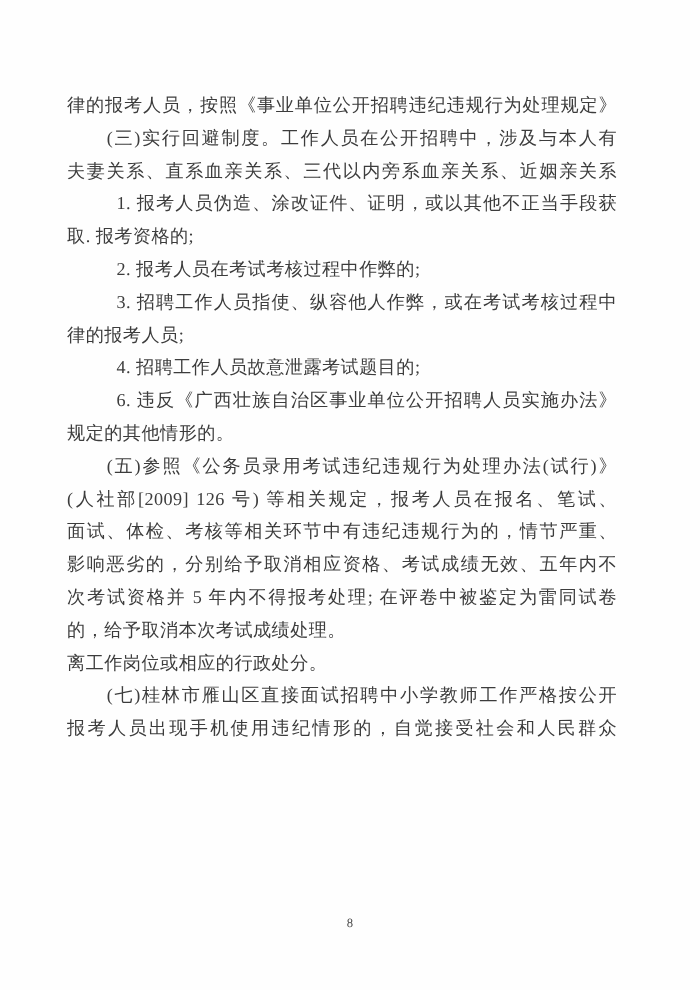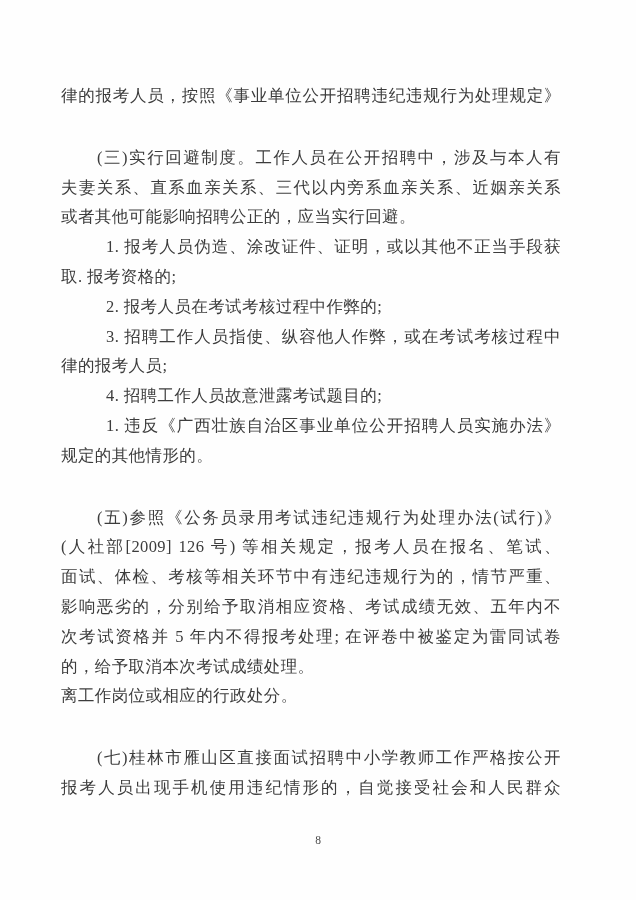--- a/index.html
+++ b/index.html
@@ -30,21 +30,21 @@
     letter-spacing: 0.4px;
     white-space: pre;
     overflow: visible;
   }
   .line.fill {
     white-space: normal;
     text-align: justify;
     -moz-text-align-last: justify;
     text-align-last: justify;
   }
-  .line.indent-section { padding-left: 36px; margin-top: 32px; }
+  .line.indent-section { padding-left: 36px; }
   .line.indent-item    { padding-left: 45px; }
   .line.fill.indent-section,
   .line.fill.indent-item {  }
   .pagenum {
     position: absolute;
     top: 832px;
     left: 0;
     width: 636px;
     text-align: center;
     font-size: 11.5px;
@@ -53,28 +53,27 @@
   }
 </style>
 </head>
 <body>
 
 <div class="page">
   <div class="content">
       <div class="line fill">律的报考人员，按照《事业单位公开招聘违纪违规行为处理规定》</div>
       <div class="line fill indent-section">(三)实行回避制度。工作人员在公开招聘中，涉及与本人有</div>
       <div class="line fill">夫妻关系、直系血亲关系、三代以内旁系血亲关系、近姻亲关系</div>
-      <div class="line">或者其他可能影响招聘公正的，应当实行回避。</div>
       <div class="line fill indent-item">1. 报考人员伪造、涂改证件、证明，或以其他不正当手段获</div>
       <div class="line">取. 报考资格的;</div>
       <div class="line indent-item">2. 报考人员在考试考核过程中作弊的;</div>
       <div class="line fill indent-item">3. 招聘工作人员指使、纵容他人作弊，或在考试考核过程中</div>
       <div class="line">律的报考人员;</div>
       <div class="line indent-item">4. 招聘工作人员故意泄露考试题目的;</div>
-      <div class="line fill indent-item">1. 违反《广西壮族自治区事业单位公开招聘人员实施办法》</div>
+      <div class="line fill indent-item">6. 违反《广西壮族自治区事业单位公开招聘人员实施办法》</div>
       <div class="line">规定的其他情形的。</div>
       <div class="line fill indent-section">(五)参照《公务员录用考试违纪违规行为处理办法(试行)》</div>
       <div class="line fill">(人社部[2009] 126 号) 等相关规定，报考人员在报名、笔试、</div>
       <div class="line fill">面试、体检、考核等相关环节中有违纪违规行为的，情节严重、</div>
       <div class="line fill">影响恶劣的，分别给予取消相应资格、考试成绩无效、五年内不</div>
       <div class="line fill">次考试资格并 5 年内不得报考处理; 在评卷中被鉴定为雷同试卷</div>
       <div class="line">的，给予取消本次考试成绩处理。</div>
       <div class="line">离工作岗位或相应的行政处分。</div>
       <div class="line fill indent-section">(七)桂林市雁山区直接面试招聘中小学教师工作严格按公开</div>
       <div class="line fill">报考人员出现手机使用违纪情形的，自觉接受社会和人民群众</div>

